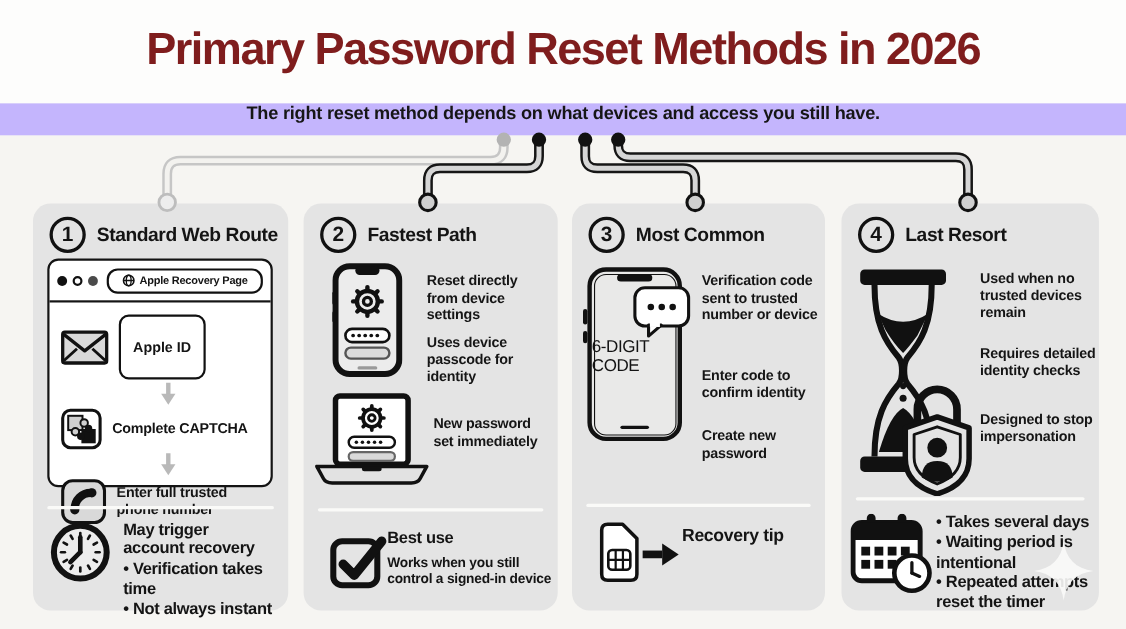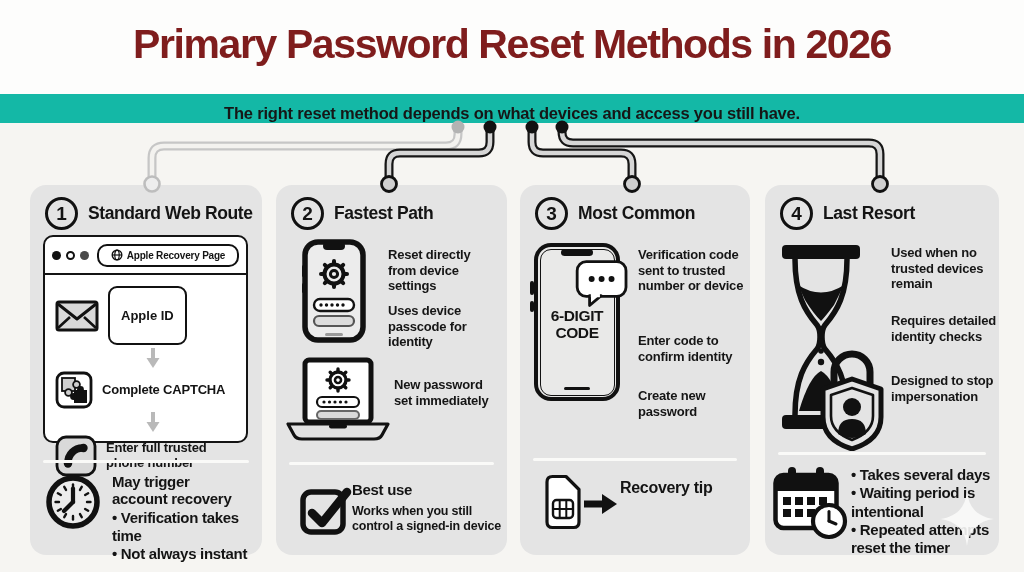--- a/index.html
+++ b/index.html
@@ -2,22 +2,22 @@
 <html><head>
 <meta charset="utf-8">
 <style>
   html,body{margin:0;padding:0;background:#eceae6;}
   #stage{position:relative;width:1024px;height:572px;overflow:hidden;
          background:#f6f5f2;font-family:"Liberation Sans",sans-serif;color:#141414;}
   
   #header-band{position:absolute;left:0;top:0;width:1024px;height:94px;background:#fdfdfc;}
   #main-title{position:absolute;left:0;top:21px;width:1024px;text-align:center;
               font-size:41px;font-weight:800;letter-spacing:-1.4px;color:#7f1d1d;white-space:nowrap;}
-  #subtitle-band{position:absolute;left:0;top:94px;width:1024px;height:29px;background:#14b8a6;
-                 display:flex;align-items:flex-end;justify-content:center;}
+  #subtitle-band{position:absolute;left:0;top:94px;width:1024px;height:29px;background:#c4b5fd;
+                 display:flex;align-items:flex-start;justify-content:center;}
   #subtitle-text{font-size:16.5px;font-weight:700;letter-spacing:-0.2px;color:#161616;}
   
   .card{position:absolute;top:185px;height:370px;width:232px;background:#e4e4e4;border-radius:16px;}
   #card-1{left:30px;}  #card-2{left:276px;width:231px;}  #card-3{left:520px;width:230px;}  #card-4{left:765px;width:234px;}
   .card-head{position:absolute;left:15px;top:12px;display:flex;align-items:center;gap:10px;}
   .num-circle{width:33px;height:33px;border:3px solid #111;border-radius:50%;box-sizing:border-box;
               display:flex;align-items:center;justify-content:center;font-size:19px;font-weight:800;background:transparent;}
   .card-title{font-size:17.5px;font-weight:800;letter-spacing:-0.4px;white-space:nowrap;}
   .divider{position:absolute;left:13px;right:13px;height:3px;background:#fafaf8;border-radius:2px;}
   .pt{position:absolute;font-size:13px;font-weight:700;line-height:1.2;letter-spacing:-0.2px;color:#151515;}
@@ -39,21 +39,21 @@
   .step-label{font-size:13px;font-weight:700;line-height:1.12;letter-spacing:-0.2px;}
   .arrow-row{margin:2px 0 2px 100px;height:22px;}
   .foot-wrap{position:absolute;display:flex;gap:11px;align-items:flex-start;}
   
   #p3-phone{position:absolute;left:14px;top:58px;width:86px;height:158px;background:#e9e9e8;
             border:4.5px solid #111;border-radius:17px;box-sizing:border-box;}
   #p3-inner{position:absolute;inset:1.5px;border:1.5px solid #111;border-radius:11px;}
   #p3-notch{position:absolute;left:50%;top:2px;transform:translateX(-50%);width:32px;height:7px;background:#111;border-radius:4px;}
   #p3-home{position:absolute;left:50%;bottom:7px;transform:translateX(-50%);width:26px;height:3px;background:#111;border-radius:2px;}
   .p3-btn{position:absolute;width:4px;background:#111;border-radius:2px;left:7px;}
-  #p3-label{position:absolute;left:0;top:60px;width:100%;text-align:center;font-size:15.5px;font-weight:700;
+  #p3-label{position:absolute;left:0;top:60px;width:100%;text-align:left;font-size:15.5px;font-weight:400;
             letter-spacing:-0.4px;line-height:1.12;}
   #p3-bubble{position:absolute;left:50px;top:75px;width:64px;height:48px;}
   svg{display:block;}
 </style>
 </head>
 <body>
 
 <div id="stage">
 
   <div id="header-band"></div>

